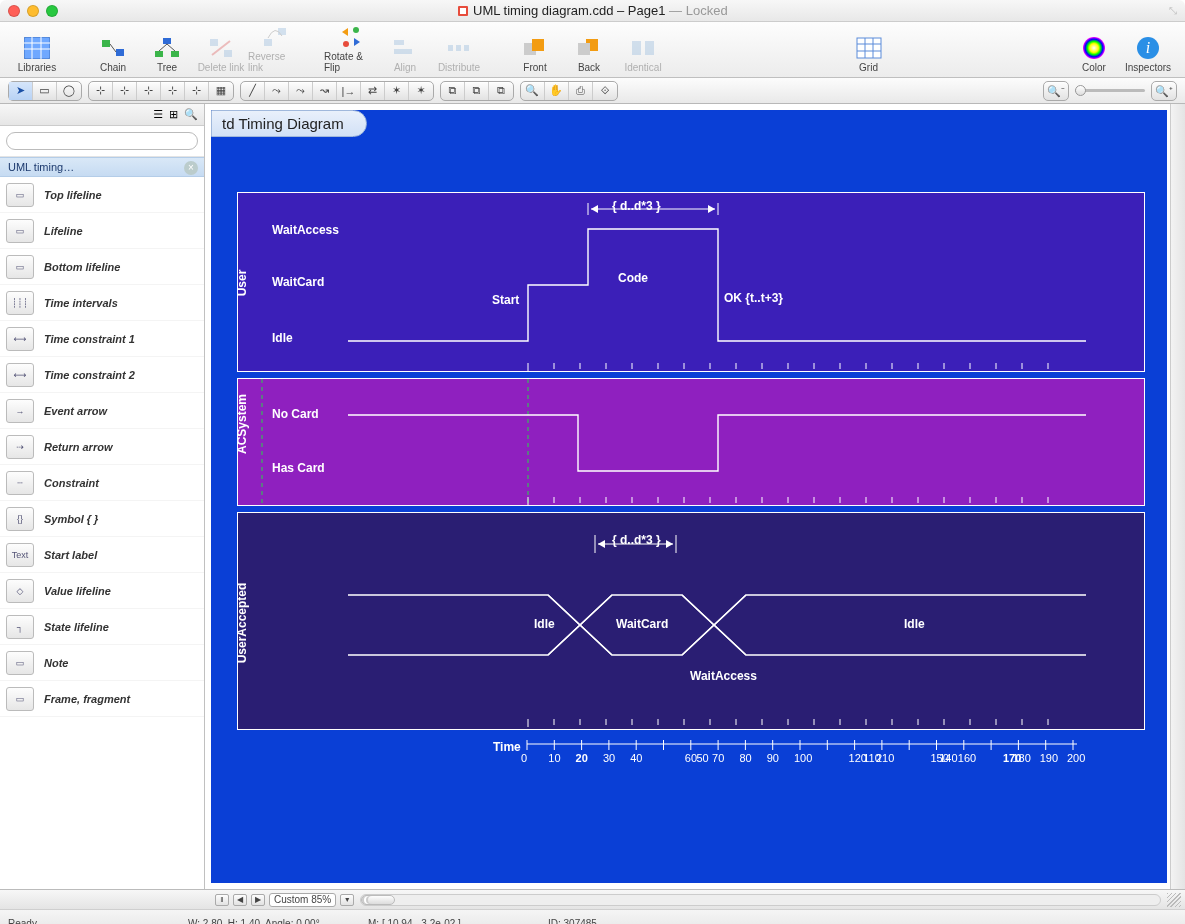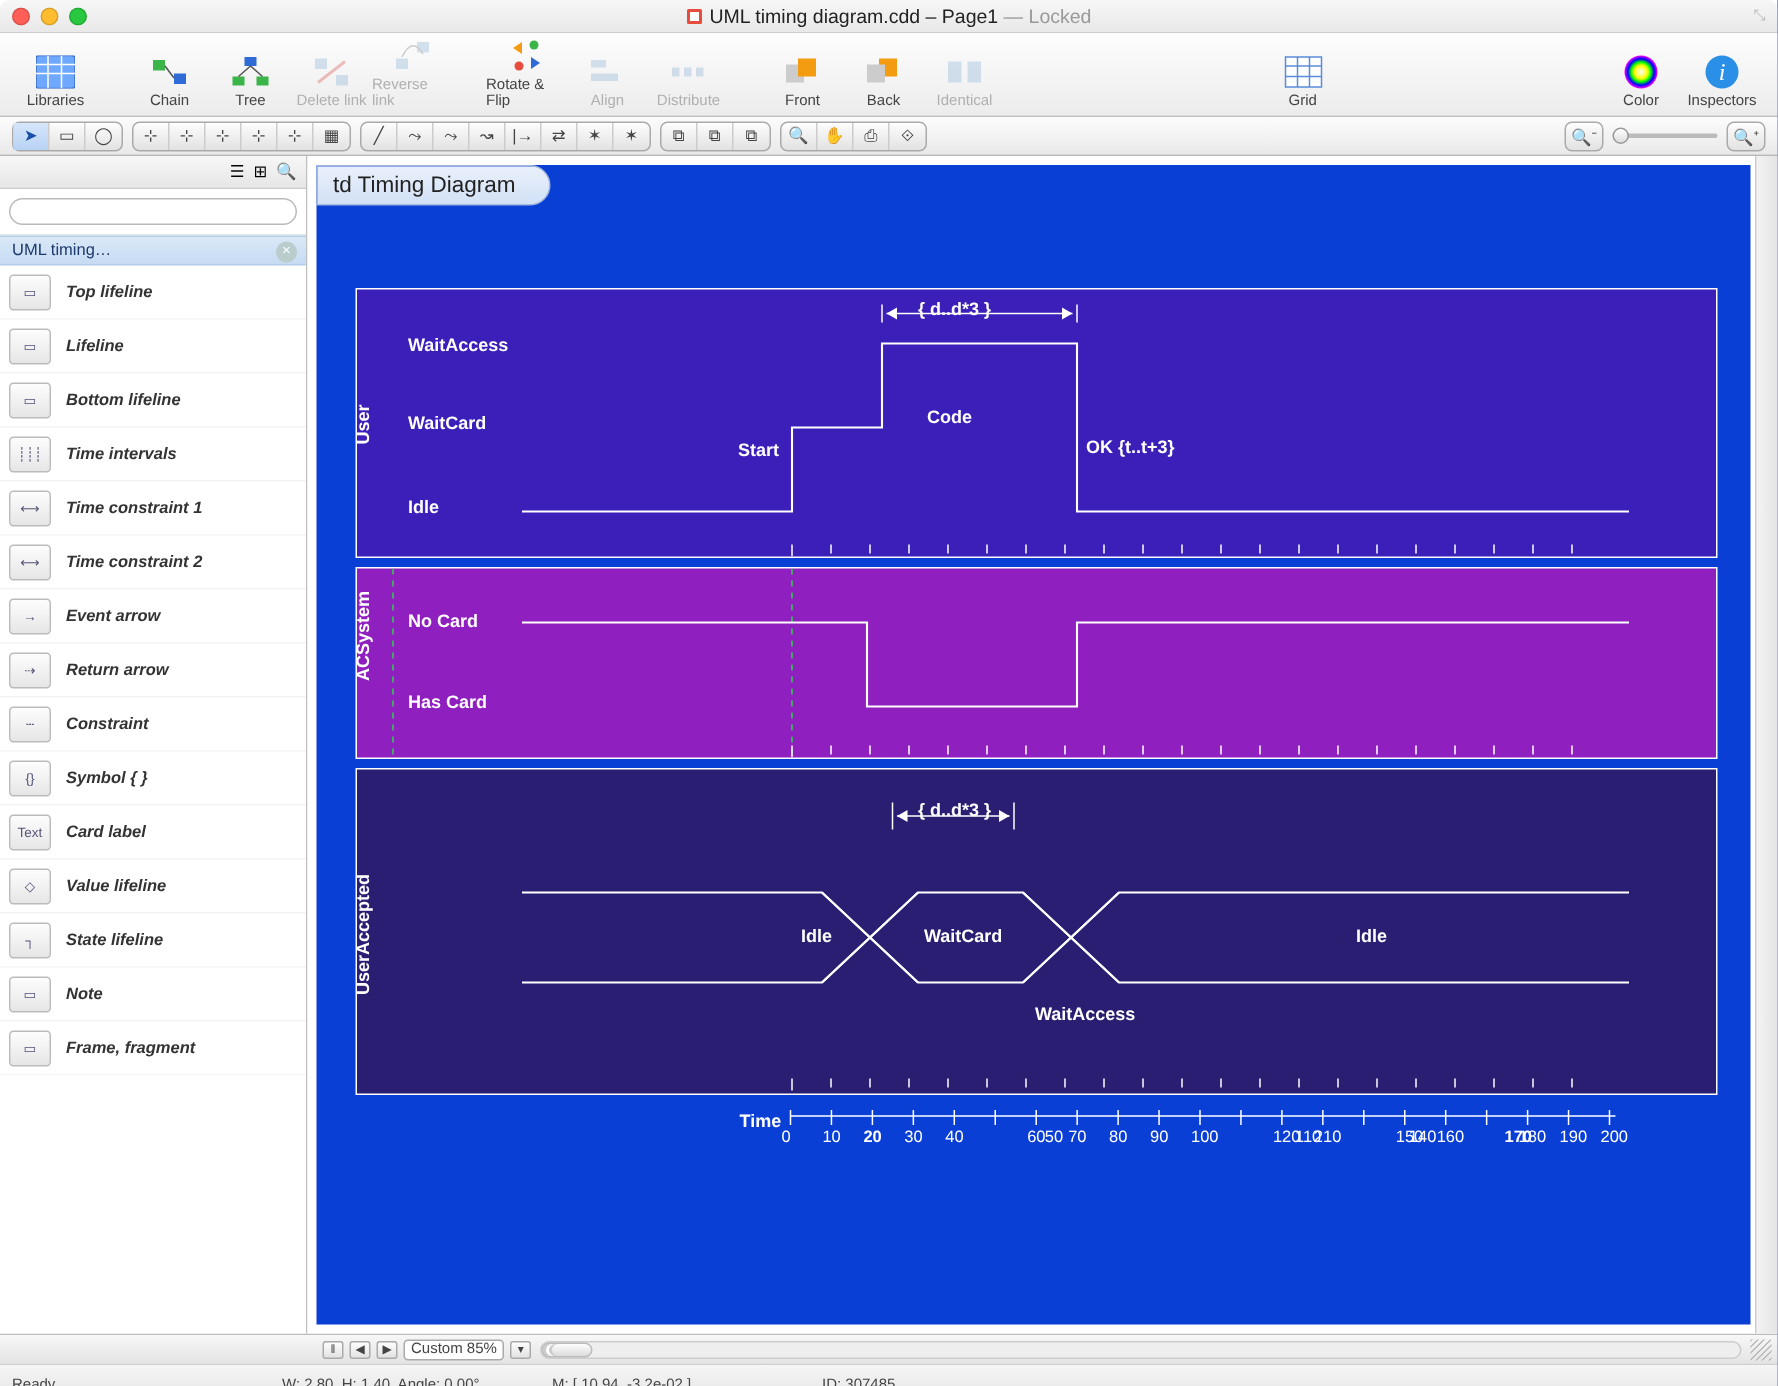--- a/index.html
+++ b/index.html
@@ -359,21 +359,21 @@
         <div class="sb-item">
           <div class="sb-ic">┄</div>
           <span>Constraint</span>
         </div>
         <div class="sb-item">
           <div class="sb-ic">{}</div>
           <span>Symbol { }</span>
         </div>
         <div class="sb-item">
           <div class="sb-ic">Text</div>
-          <span>Card label</span>
+          <span>Start label</span>
         </div>
         <div class="sb-item">
           <div class="sb-ic">◇</div>
           <span>Value lifeline</span>
         </div>
         <div class="sb-item">
           <div class="sb-ic">┐</div>
           <span>State lifeline</span>
         </div>
         <div class="sb-item">

